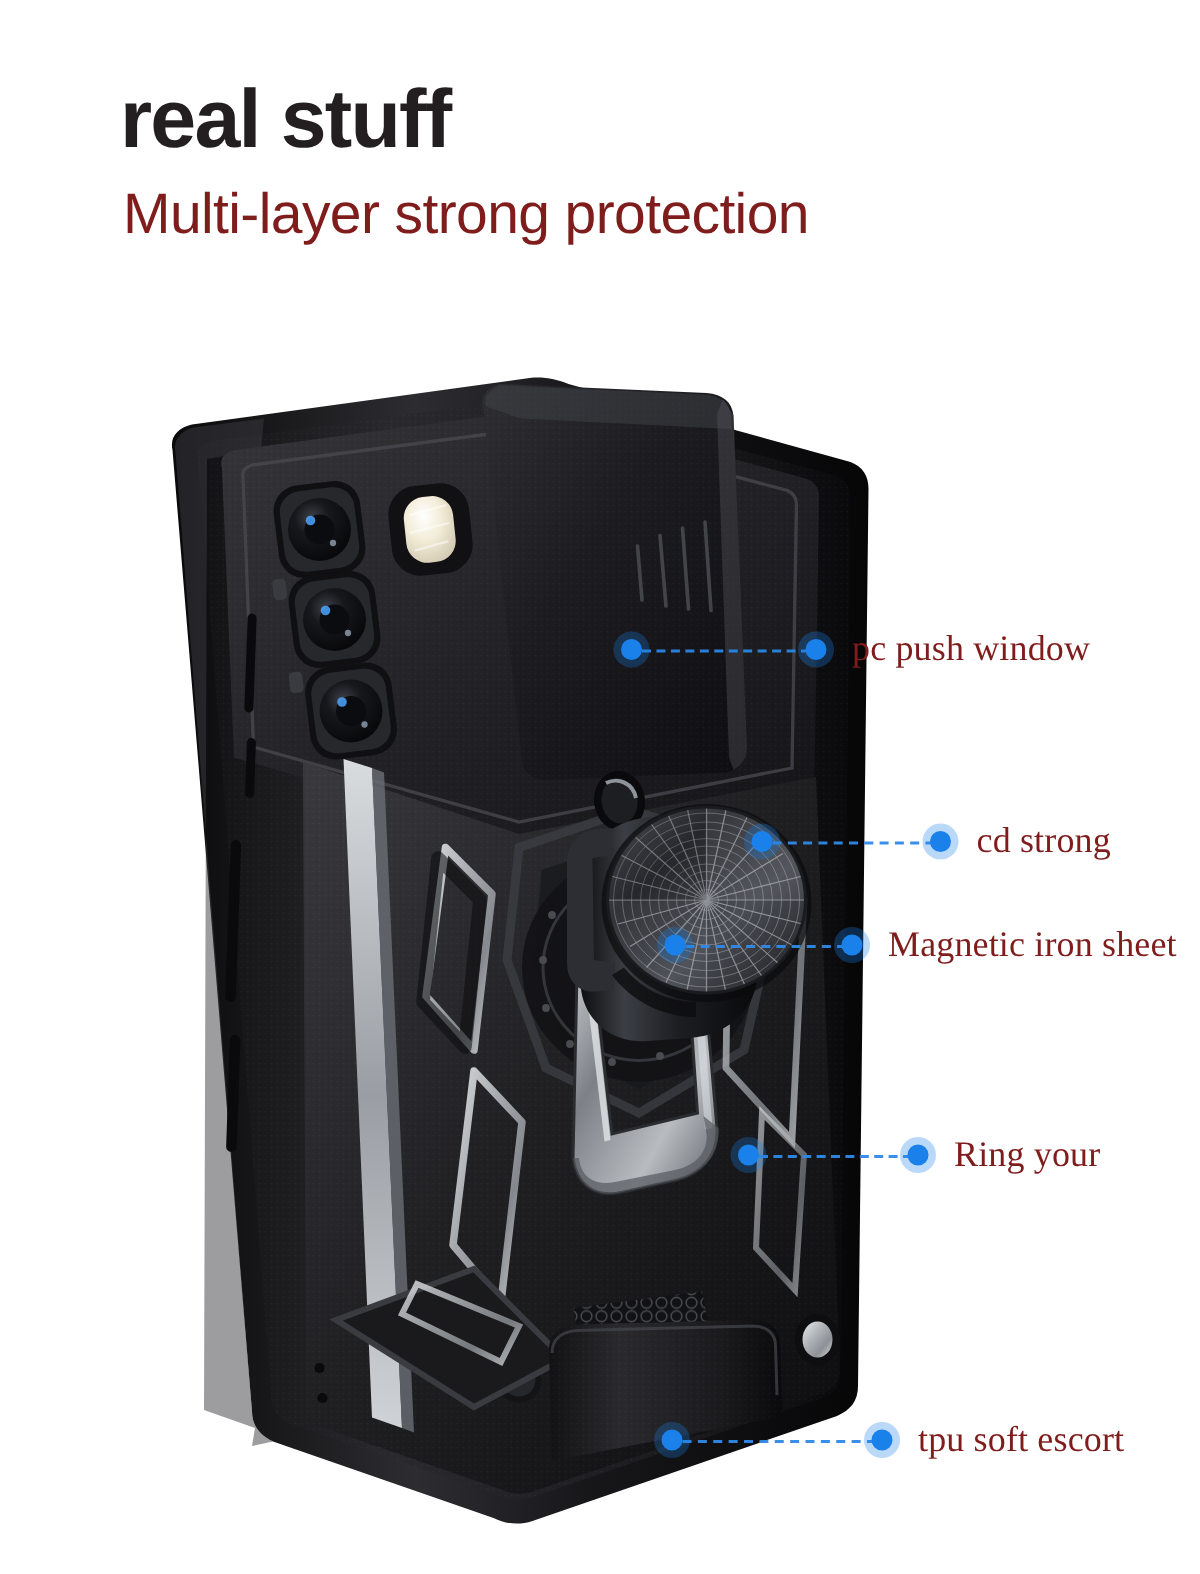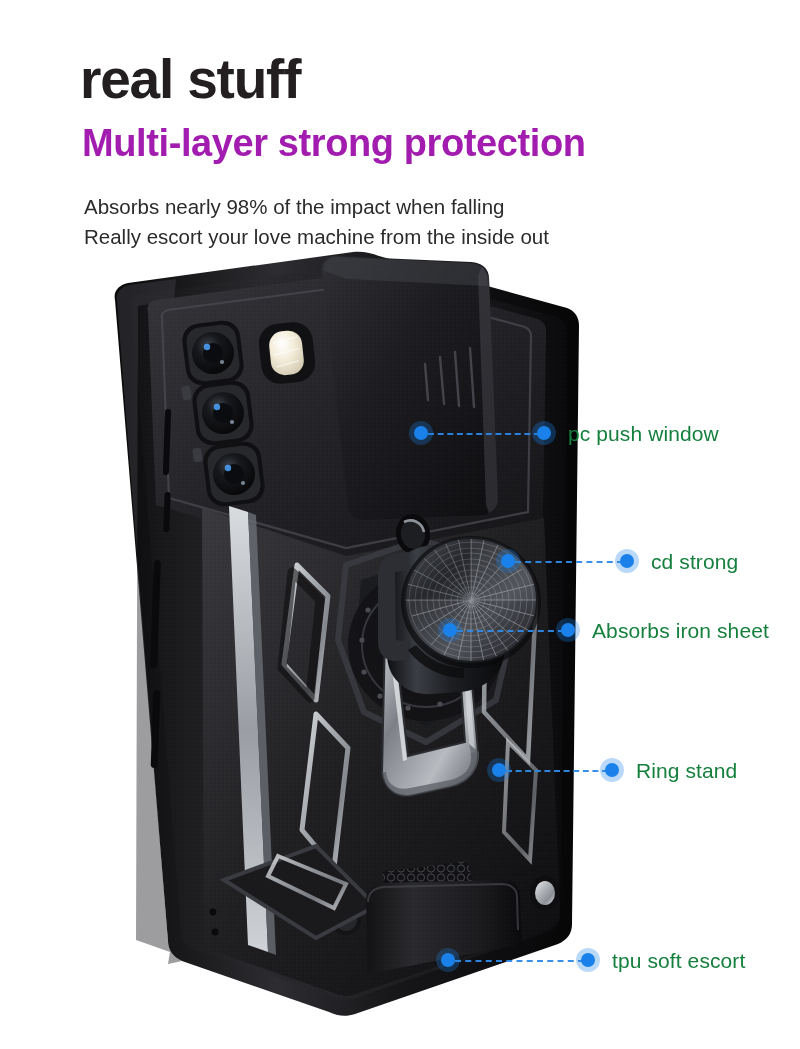--- a/index.html
+++ b/index.html
@@ -14,63 +14,59 @@
 
   
   .hd-title{
     position:absolute;left:64px;top:52px;
     font-size:55px;font-weight:700;letter-spacing:-1.2px;
     color:#231f20;line-height:1.0;
     white-space:nowrap;
   }
   .hd-sub{
     position:absolute;left:66px;top:124px;
-    font-size:38px;font-weight:700;letter-spacing:-.4px;
-    color:#a21caf;line-height:1.0;white-space:nowrap;
+    font-size:38px;font-weight:400;letter-spacing:-.4px;
+    color:#7f1d1d;line-height:1.0;white-space:nowrap;
   }
   .hd-body{
     position:absolute;left:68px;top:192px;
     font-size:20.5px;font-weight:400;color:#2b2b2b;
     line-height:30px;white-space:nowrap;
   }
 
   
   .callout{position:absolute;display:flex;align-items:center;height:0;}
   .dot{
     width:14px;height:14px;border-radius:50%;
     background:#1a80ea;
     box-shadow:0 0 0 5px rgba(26,128,234,.30);
     flex:0 0 auto;position:relative;z-index:6;
   }
   .dot.on-dark{box-shadow:0 0 0 5px rgba(26,128,234,.28);}
   .co-label{
-    margin-left:17px;font-size:21px;color:#15803d;
-    white-space:nowrap;line-height:1;letter-spacing:.1px;
+    margin-left:17px;font-size:24px;color:#7f1d1d;
+    white-space:nowrap;line-height:1;letter-spacing:.1px;font-family:Liberation Serif, serif;
   }
   .leader{
     position:absolute;height:0;border-top:2px dashed #2f8ae8;
     z-index:4;opacity:.95;
   }
   .leader.dark{border-top-color:#2a86e6;}
 
   
   #product{position:absolute;left:0;top:0;width:800px;height:1049px;}
   #product svg{position:absolute;left:0;top:0;}
 </style>
 </head>
 <body>
 
 <div id="stage">
 
   <div class="hd-title">real stuff</div>
   <div class="hd-sub">Multi-layer strong protection</div>
-  <div class="hd-body">
-    <div>Absorbs nearly 98% of the impact when falling</div>
-    <div>Really escort your love machine from the inside out</div>
-  </div>
 
   <div id="product">
     <svg width="800" height="1049" viewBox="0 0 800 1049" xmlns="http://www.w3.org/2000/svg">
       <defs>
 
         <linearGradient id="gBlackA" x1="0" y1="0" x2="1" y2="1">
           <stop offset="0" stop-color="#3a3a3e"></stop>
           <stop offset=".45" stop-color="#202023"></stop>
           <stop offset="1" stop-color="#0d0d0f"></stop>
         </linearGradient>
@@ -425,24 +421,24 @@
   <div class="callout" style="left:521px;top:433px;">
     <span class="dot"></span>
     <span class="co-label">pc push window</span>
   </div>
   <div class="callout" style="left:604px;top:561px;">
     <span class="dot"></span>
     <span class="co-label">cd strong</span>
   </div>
   <div class="callout" style="left:545px;top:630px;">
     <span class="dot"></span>
-    <span class="co-label">Absorbs iron sheet</span>
+    <span class="co-label">Magnetic iron sheet</span>
   </div>
   <div class="callout" style="left:589px;top:770px;">
     <span class="dot"></span>
-    <span class="co-label">Ring stand</span>
+    <span class="co-label">Ring your</span>
   </div>
   <div class="callout" style="left:565px;top:960px;">
     <span class="dot"></span>
     <span class="co-label">tpu soft escort</span>
   </div>
 
 </div>
 
 </body></html>

